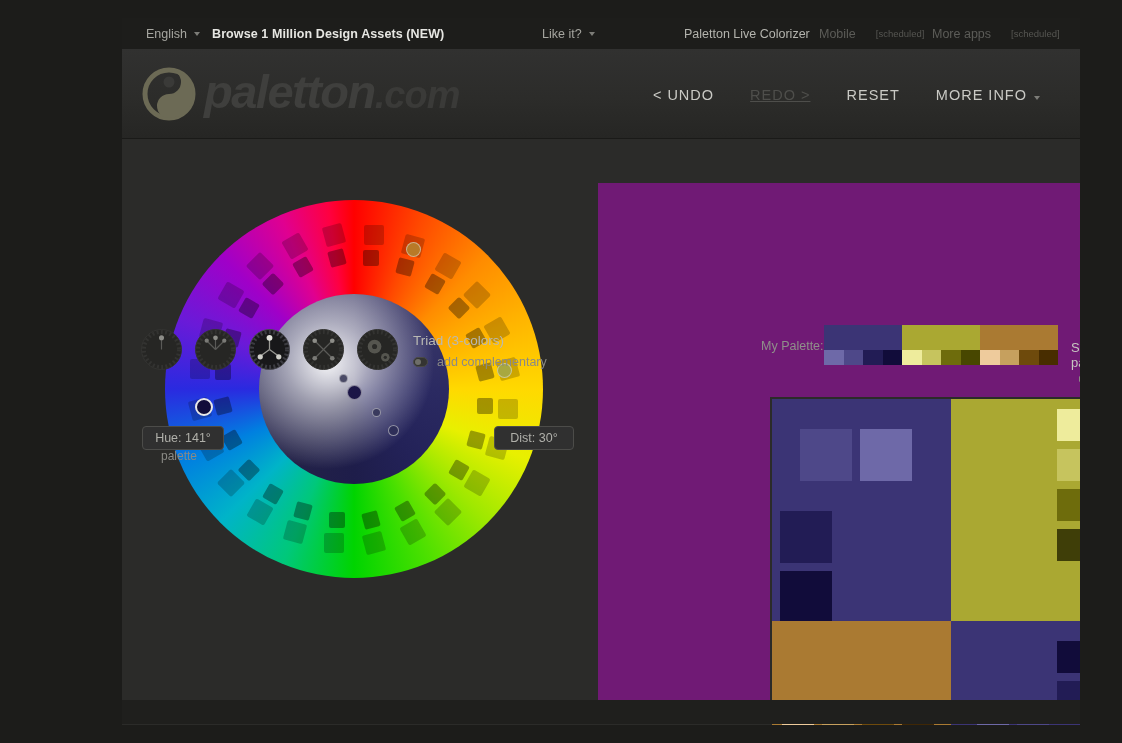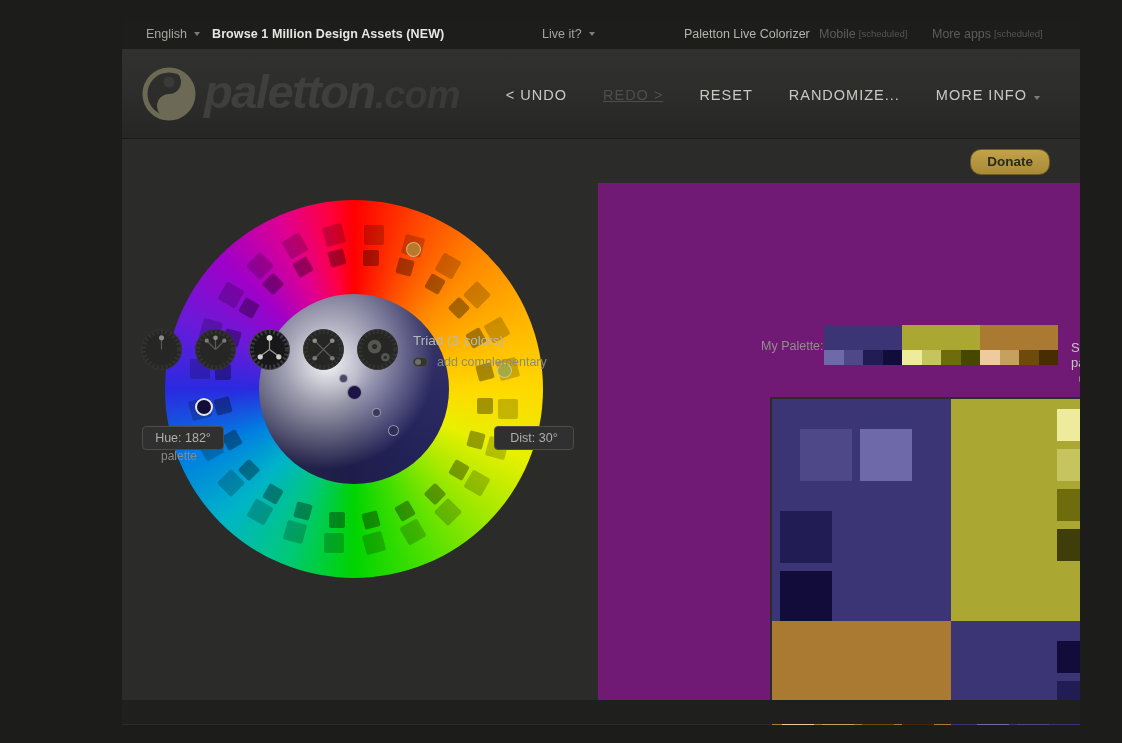--- a/index.html
+++ b/index.html
@@ -29,21 +29,21 @@
   .tb-browse { position:absolute; left: 90px; color:#e6e6e2; font-weight:bold; letter-spacing:.1px; }
   .tb-like { position:absolute; left: 420px; color:#a6a6a0; }
   .tb-live { position:absolute; left: 562px; color:#b4b4ae; }
   .tb-mobile { position:absolute; left: 697px; color:#5c5c58; }
   .tb-more { position:absolute; left: 810px; color:#5c5c58; }
   .caret {
     display:inline-block; margin-left:7px;
     border-left:3.5px solid transparent; border-right:3.5px solid transparent;
     border-top:4.5px solid #7d7d78;
   }
-  .sup { font-size:9.5px; vertical-align:super; margin-left:3px; color:#565652; }
+  .sup { font-size:9.5px; vertical-align:super; margin-left:20px; color:#565652; }
 
   
   .header {
     height: 90px; position:relative;
     background: linear-gradient(180deg,#313130 0%, #2c2c2a 55%, #262624 100%);
     border-bottom:1px solid #1a1a18;
   }
   .logo { position:absolute; left:18px; top:14px; display:flex; align-items:center; }
   .logo-mark { width:58px; height:58px; position:relative; }
   .logo-text {
@@ -167,21 +167,21 @@
 
   <div class="topbar">
     <div class="tb-item tb-lang">
       <span>English</span>
       <span class="caret"></span>
     </div>
     <div class="tb-item tb-browse">
       <span>Browse 1 Million Design Assets (NEW)</span>
     </div>
     <div class="tb-item tb-like">
-      <span>Live it?</span>
+      <span>Like it?</span>
       <span class="caret"></span>
     </div>
     <div class="tb-item tb-live">
       <span>Paletton Live Colorizer</span>
     </div>
     <div class="tb-item tb-mobile">
       <span>Mobile</span>
       <span class="sup">[scheduled]</span>
     </div>
     <div class="tb-item tb-more">
@@ -198,30 +198,26 @@
           <path d="M29 5 a24 24 0 0 1 0 48 a12 12 0 0 1 0 -24 a12 12 0 0 0 0 -24 z" fill="#6c6a55"></path>
           <circle cx="29" cy="17" r="5.5" fill="#3a3a38"></circle>
         </svg>
       </div>
       <div class="logo-text"><span>paletton</span><span class="dotcom">.com</span></div>
     </div>
     <div class="nav">
       <a href="#"><span>&lt; UNDO</span></a>
       <a href="#" class="disabled"><span>REDO &gt;</span></a>
       <a href="#"><span>RESET</span></a>
-      <a href="#"><span>RANDOMIZE...</span></a>
       <a href="#"><span>MORE INFO</span><span class="caret"></span></a>
     </div>
   </div>
 
   <div class="body">
 
-    <div class="donate-row">
-      <div class="donate">Donate</div>
-    </div>
 
     <div class="left-panel">
 
       <div class="wheel-wrap">
         <div class="wheel-outer">
           <div id="segs">
               <div class="seg" style="left: 199.229px; top: 25.3459px; width: 20px; height: 20px; background: rgba(0, 0, 0, 0.2); transform: rotate(0deg);"></div>
               <div class="seg" style="left: 198.269px; top: 49.8318px; width: 16px; height: 16px; background: rgba(0, 0, 0, 0.34); transform: rotate(0deg);"></div>
               <div class="seg" style="left: 238.308px; top: 35.8172px; width: 20px; height: 20px; background: rgba(0, 0, 0, 0.2); transform: rotate(15deg);"></div>
               <div class="seg" style="left: 231.629px; top: 58.7707px; width: 16px; height: 16px; background: rgba(0, 0, 0, 0.34); transform: rotate(15deg);"></div>
@@ -335,21 +331,21 @@
           </svg>
         </div>
       </div>
 
       <div class="scheme-label">Triad (3-colors)</div>
       <div class="scheme-sub">
         <span class="mini-toggle"></span>
         <span>add complementary</span>
       </div>
 
-      <div class="pill hue-pill">Hue: 182°</div>
+      <div class="pill hue-pill">Hue: 141°</div>
       <div class="opposite">palette</div>
       <div class="pill dist-pill">Dist: 30°</div>
 
     </div>
 
     <div class="right-panel">
       <div class="pal-label">My Palette:</div>
       <div class="pal-bar" id="pal-bar">
           <div class="pal-group" style="width: 78px;">
             <div class="pal-main" style="background: rgb(59, 52, 117); width: 100%;"></div>

